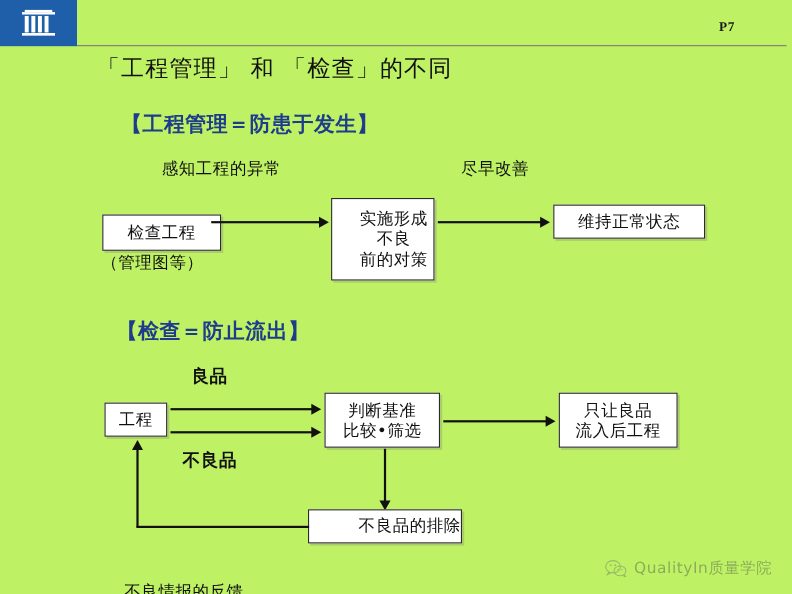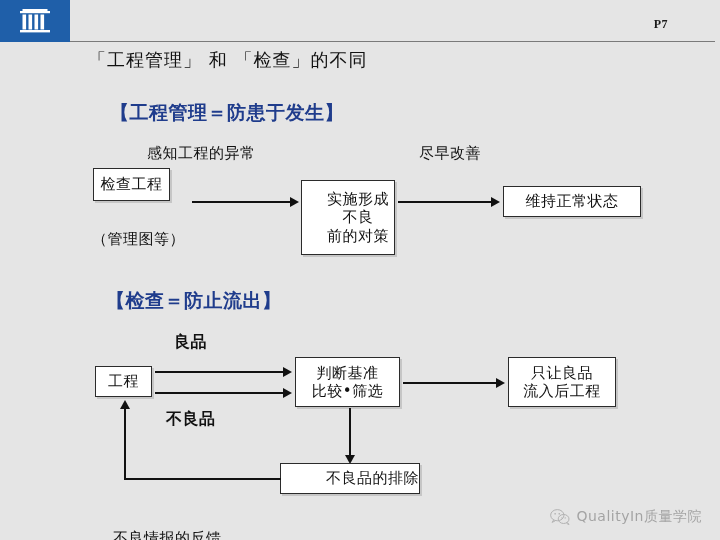--- a/index.html
+++ b/index.html
@@ -7,21 +7,21 @@
     padding: 0;
     background: #ffffff;
   }
   body {
     font-family: "DejaVu Sans", "Liberation Sans", sans-serif;
   }
   #slide {
     position: relative;
     width: 720px;
     height: 540px;
-    background: #e5e5e5;
+    background: #bef264;
     overflow: hidden;
   }
 
   
   .logo-box {
     position: absolute;
     left: 0px;
     top: 0px;
     width: 70px;
     height: 42px;
@@ -52,21 +52,21 @@
     width: 645px;
     height: 0;
     border-top: 1.5px solid #7a7a7a;
   }
 
   
   .slide-title {
     position: absolute;
     left: 88px;
     top: 48px;
-    font-size: 18px;
+    font-size: 21px;
     color: #111111;
     letter-spacing: 1px;
     white-space: nowrap;
   }
   .section-heading {
     position: absolute;
     font-size: 19px;
     font-weight: bold;
     color: #1F3C8C;
     letter-spacing: 0.5px;
@@ -173,21 +173,21 @@
   <div class="page-number">P7</div>
   <div class="header-rule"></div>
 
   <div class="slide-title">「工程管理」 和 「检查」的不同</div>
 
   <div class="section-heading" id="heading-1">【工程管理＝防患于发生】</div>
 
   <div class="lbl" style="left:147px; top:144px;">感知工程的异常</div>
   <div class="lbl" style="left:419px; top:144px;">尽早改善</div>
 
-  <div class="node" style="left:93px; top:168px; width:77px; height:33px;">
+  <div class="node" style="left:93px; top:195px; width:108px; height:33px;">
     <span class="ln">检查工程</span>
   </div>
   <div class="lbl" style="left:92px; top:230px;">（管理图等）</div>
 
   <div class="hline" style="left:192px; top:201px; width:100px;"></div>
   <div class="arrowhead-r" style="left:290px; top:197px;"></div>
 
   <div class="node" style="left:301px; top:180px; width:94px; height:75px;padding-left:20px;">
     <span class="ln">实施形成</span>
     <span class="ln">不良</span>

